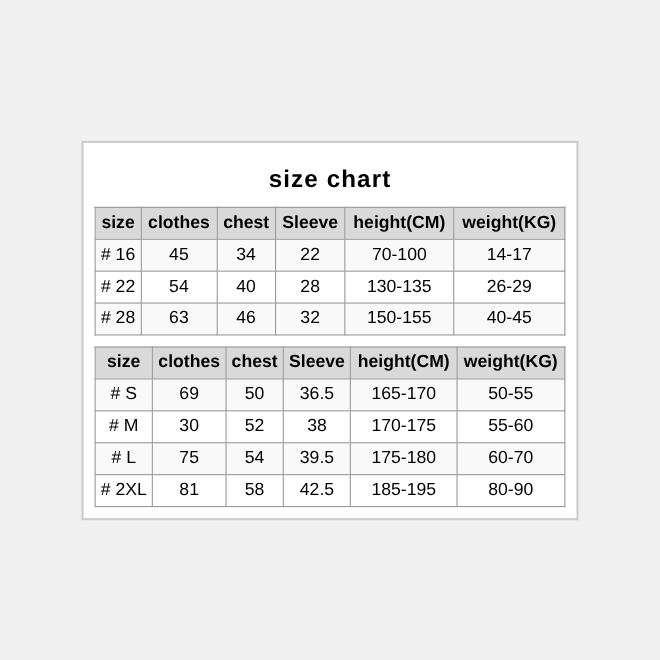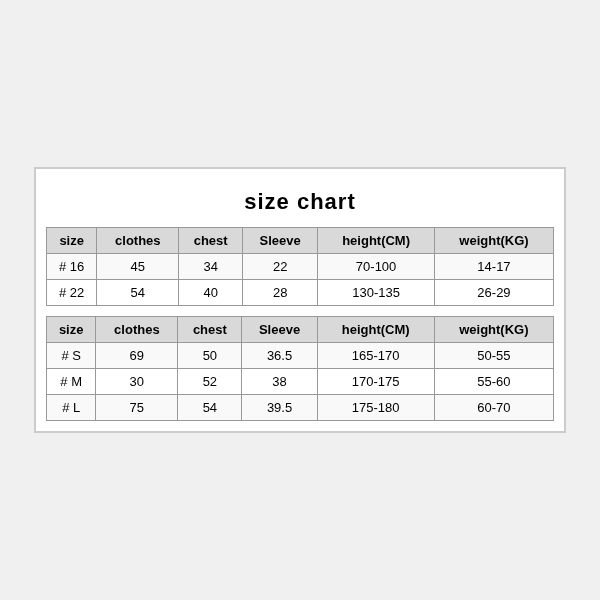--- a/index.html
+++ b/index.html
@@ -8,34 +8,34 @@
       height: 600px;
       background: #f0f0f0;
       display: flex;
       align-items: center;
       justify-content: center;
       font-family: Arial, sans-serif;
     }
     .outer-container {
       background: #fff;
       border: 2px solid #ccc;
-      width: 532px;
+      width: 452px;
       padding: 10px;
     }
     .title {
       text-align: center;
       font-size: 22px;
       font-weight: bold;
       padding: 10px 0 12px 0;
       letter-spacing: 1px;
     }
     table {
       width: 100%;
       border-collapse: collapse;
-      font-size: 13px;
+      font-size: 16px;
     }
     table + table {
       margin-top: 10px;
     }
     th, td {
       border: 1px solid #999;
       text-align: center;
       padding: 5px 3px;
     }
     thead tr {
@@ -76,20 +76,28 @@
           <td>14-17</td>
         </tr>
         <tr>
           <td># 22</td>
           <td>54</td>
           <td>40</td>
           <td>28</td>
           <td>130-135</td>
           <td>26-29</td>
         </tr>
+        <tr>
+          <td># 28</td>
+          <td>63</td>
+          <td>46</td>
+          <td>32</td>
+          <td>150-155</td>
+          <td>40-45</td>
+        </tr>
       </tbody>
   </table>
 
   <table>
     <thead>
       <tr id="t2-header-row">
           <th>size</th>
           <th>clothes</th>
           <th>chest</th>
           <th>Sleeve</th>
@@ -115,15 +123,23 @@
           <td>55-60</td>
         </tr>
         <tr>
           <td># L</td>
           <td>75</td>
           <td>54</td>
           <td>39.5</td>
           <td>175-180</td>
           <td>60-70</td>
         </tr>
+        <tr>
+          <td># 2XL</td>
+          <td>81</td>
+          <td>58</td>
+          <td>42.5</td>
+          <td>185-195</td>
+          <td>80-90</td>
+        </tr>
       </tbody>
   </table>
 </div>
 
 </body></html>

